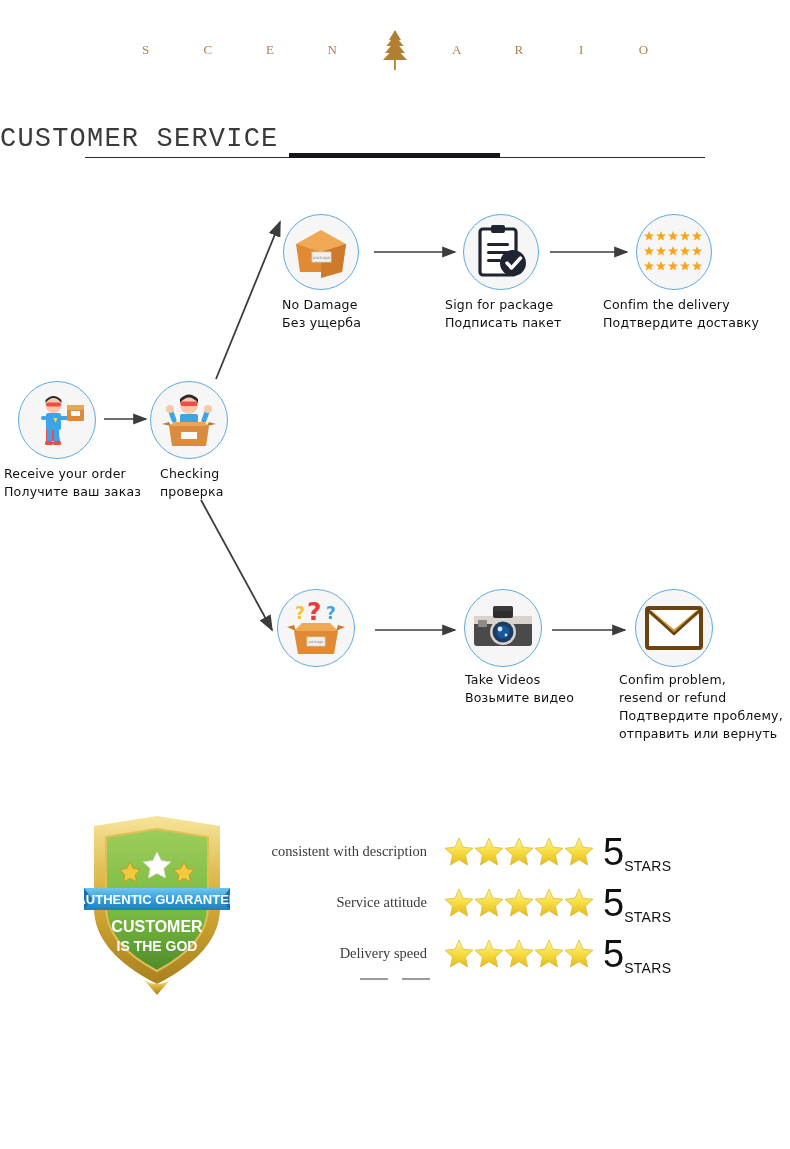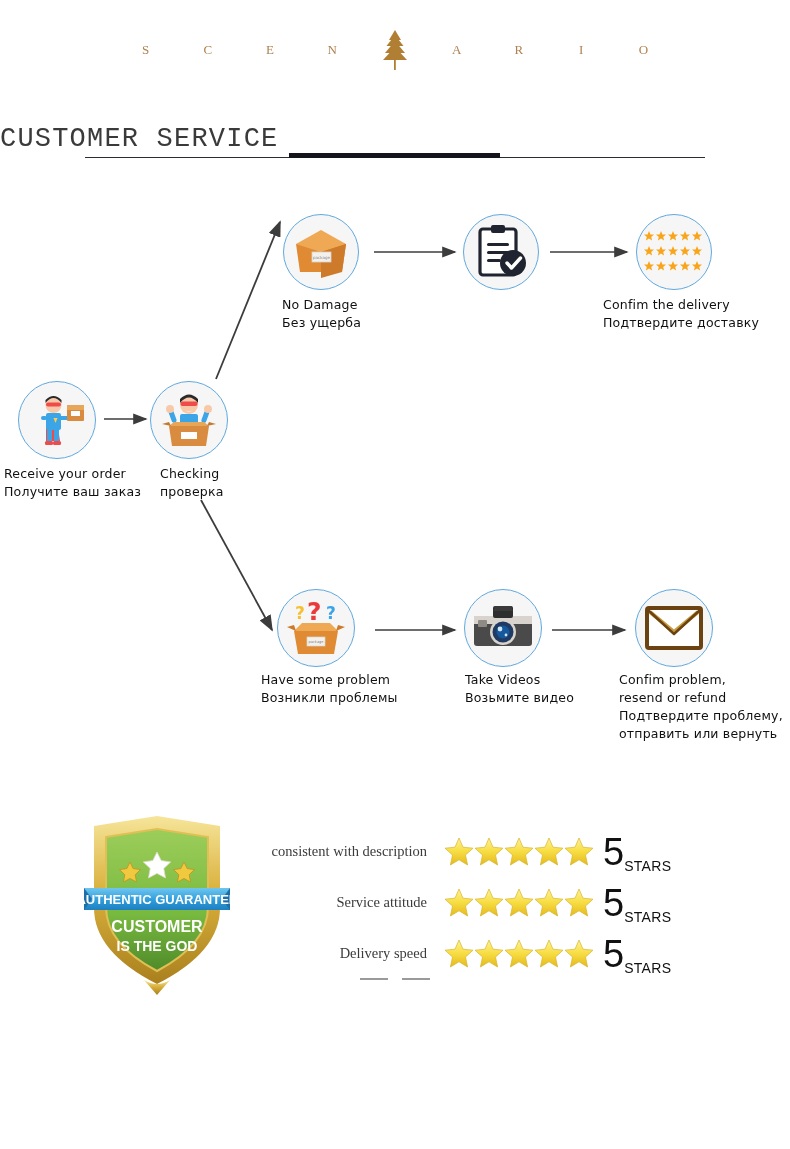--- a/index.html
+++ b/index.html
@@ -234,20 +234,24 @@
     <div class="circle" style="width:76px;height:76px;">
       <svg width="54" height="58" viewBox="0 0 54 58" aria-hidden="true">
         <rect x="6" y="6" width="36" height="46" rx="3" fill="#ffffff" stroke="#1f2430" stroke-width="3.2"></rect>
         <rect x="17" y="2" width="14" height="8" rx="2" fill="#1f2430"></rect>
         <rect x="13" y="20" width="22" height="3" rx="1.5" fill="#1f2430"></rect>
         <rect x="13" y="28" width="22" height="3" rx="1.5" fill="#1f2430"></rect>
         <rect x="13" y="36" width="14" height="3" rx="1.5" fill="#1f2430"></rect>
         <circle cx="39" cy="40" r="13" fill="#1f2430"></circle>
         <path d="M33 40 l4.5 5 l9 -10" fill="none" stroke="#ffffff" stroke-width="3.4" stroke-linecap="round" stroke-linejoin="round"></path>
       </svg>
+    </div>
+    <div class="node-label" style="left:-18px; top:82px;">
+      <span>Sign for package</span>
+      <span class="l2">Подписать пакет</span>
     </div>
   </div>
 
   <div class="node" style="left:636px; top:214px;">
     <div class="circle" style="width:76px;height:76px;">
       <svg width="62" height="46" viewBox="0 0 62 46" aria-hidden="true">
         <defs>
           <g id="st15">
             <path d="M5 0 L6.4 3.4 L10 3.6 L7.2 6 L8.1 9.6 L5 7.6 L1.9 9.6 L2.8 6 L0 3.6 L3.6 3.4 Z" fill="#f8a51b"></path>
           </g>
@@ -284,24 +288,20 @@
         <text x="23" y="23" font-size="25" font-weight="bold" fill="#ea3b3b" font-family="DejaVu Sans, sans-serif">?</text>
         <text x="42" y="22" font-size="17" font-weight="bold" fill="#3ba5e8" font-family="DejaVu Sans, sans-serif">?</text>
         <path d="M10 34 L54 34 L50 57 L14 57 Z" fill="#e08b33"></path>
         <path d="M10 34 L18 26 L46 26 L54 34 Z" fill="#efa955"></path>
         <path d="M3 30 L12 34 L10 28 Z" fill="#cd7a2a"></path>
         <path d="M61 30 L52 34 L54 28 Z" fill="#cd7a2a"></path>
         <rect x="23" y="40" width="18" height="9" fill="#f4f1ec" stroke="#d8d3cb" stroke-width="0.7"></rect>
         <text x="32" y="46" font-size="3.6" fill="#8a8a8a" text-anchor="middle" font-family="DejaVu Sans, sans-serif">package</text>
       </svg>
     </div>
-    <div class="node-label" style="left:-16px; top:82px;">
-      <span>Have some problem</span>
-      <span class="l2">Возникли проблемы</span>
-    </div>
   </div>
 
   <div class="node" style="left:464px; top:589px;">
     <div class="circle" style="width:78px;height:78px;">
       <svg width="62" height="48" viewBox="0 0 62 48" aria-hidden="true">
         <rect x="2" y="12" width="58" height="30" rx="3" fill="#4a4a4a"></rect>
         <rect x="2" y="12" width="58" height="8" fill="#d8d4cd"></rect>
         <rect x="21" y="2" width="20" height="12" rx="2" fill="#2e2e2e"></rect>
         <path d="M23 2 L39 2 L41 7 L21 7 Z" fill="#3a3a3a"></path>
         <rect x="6" y="16" width="9" height="7" rx="1" fill="#8e8b84"></rect>

